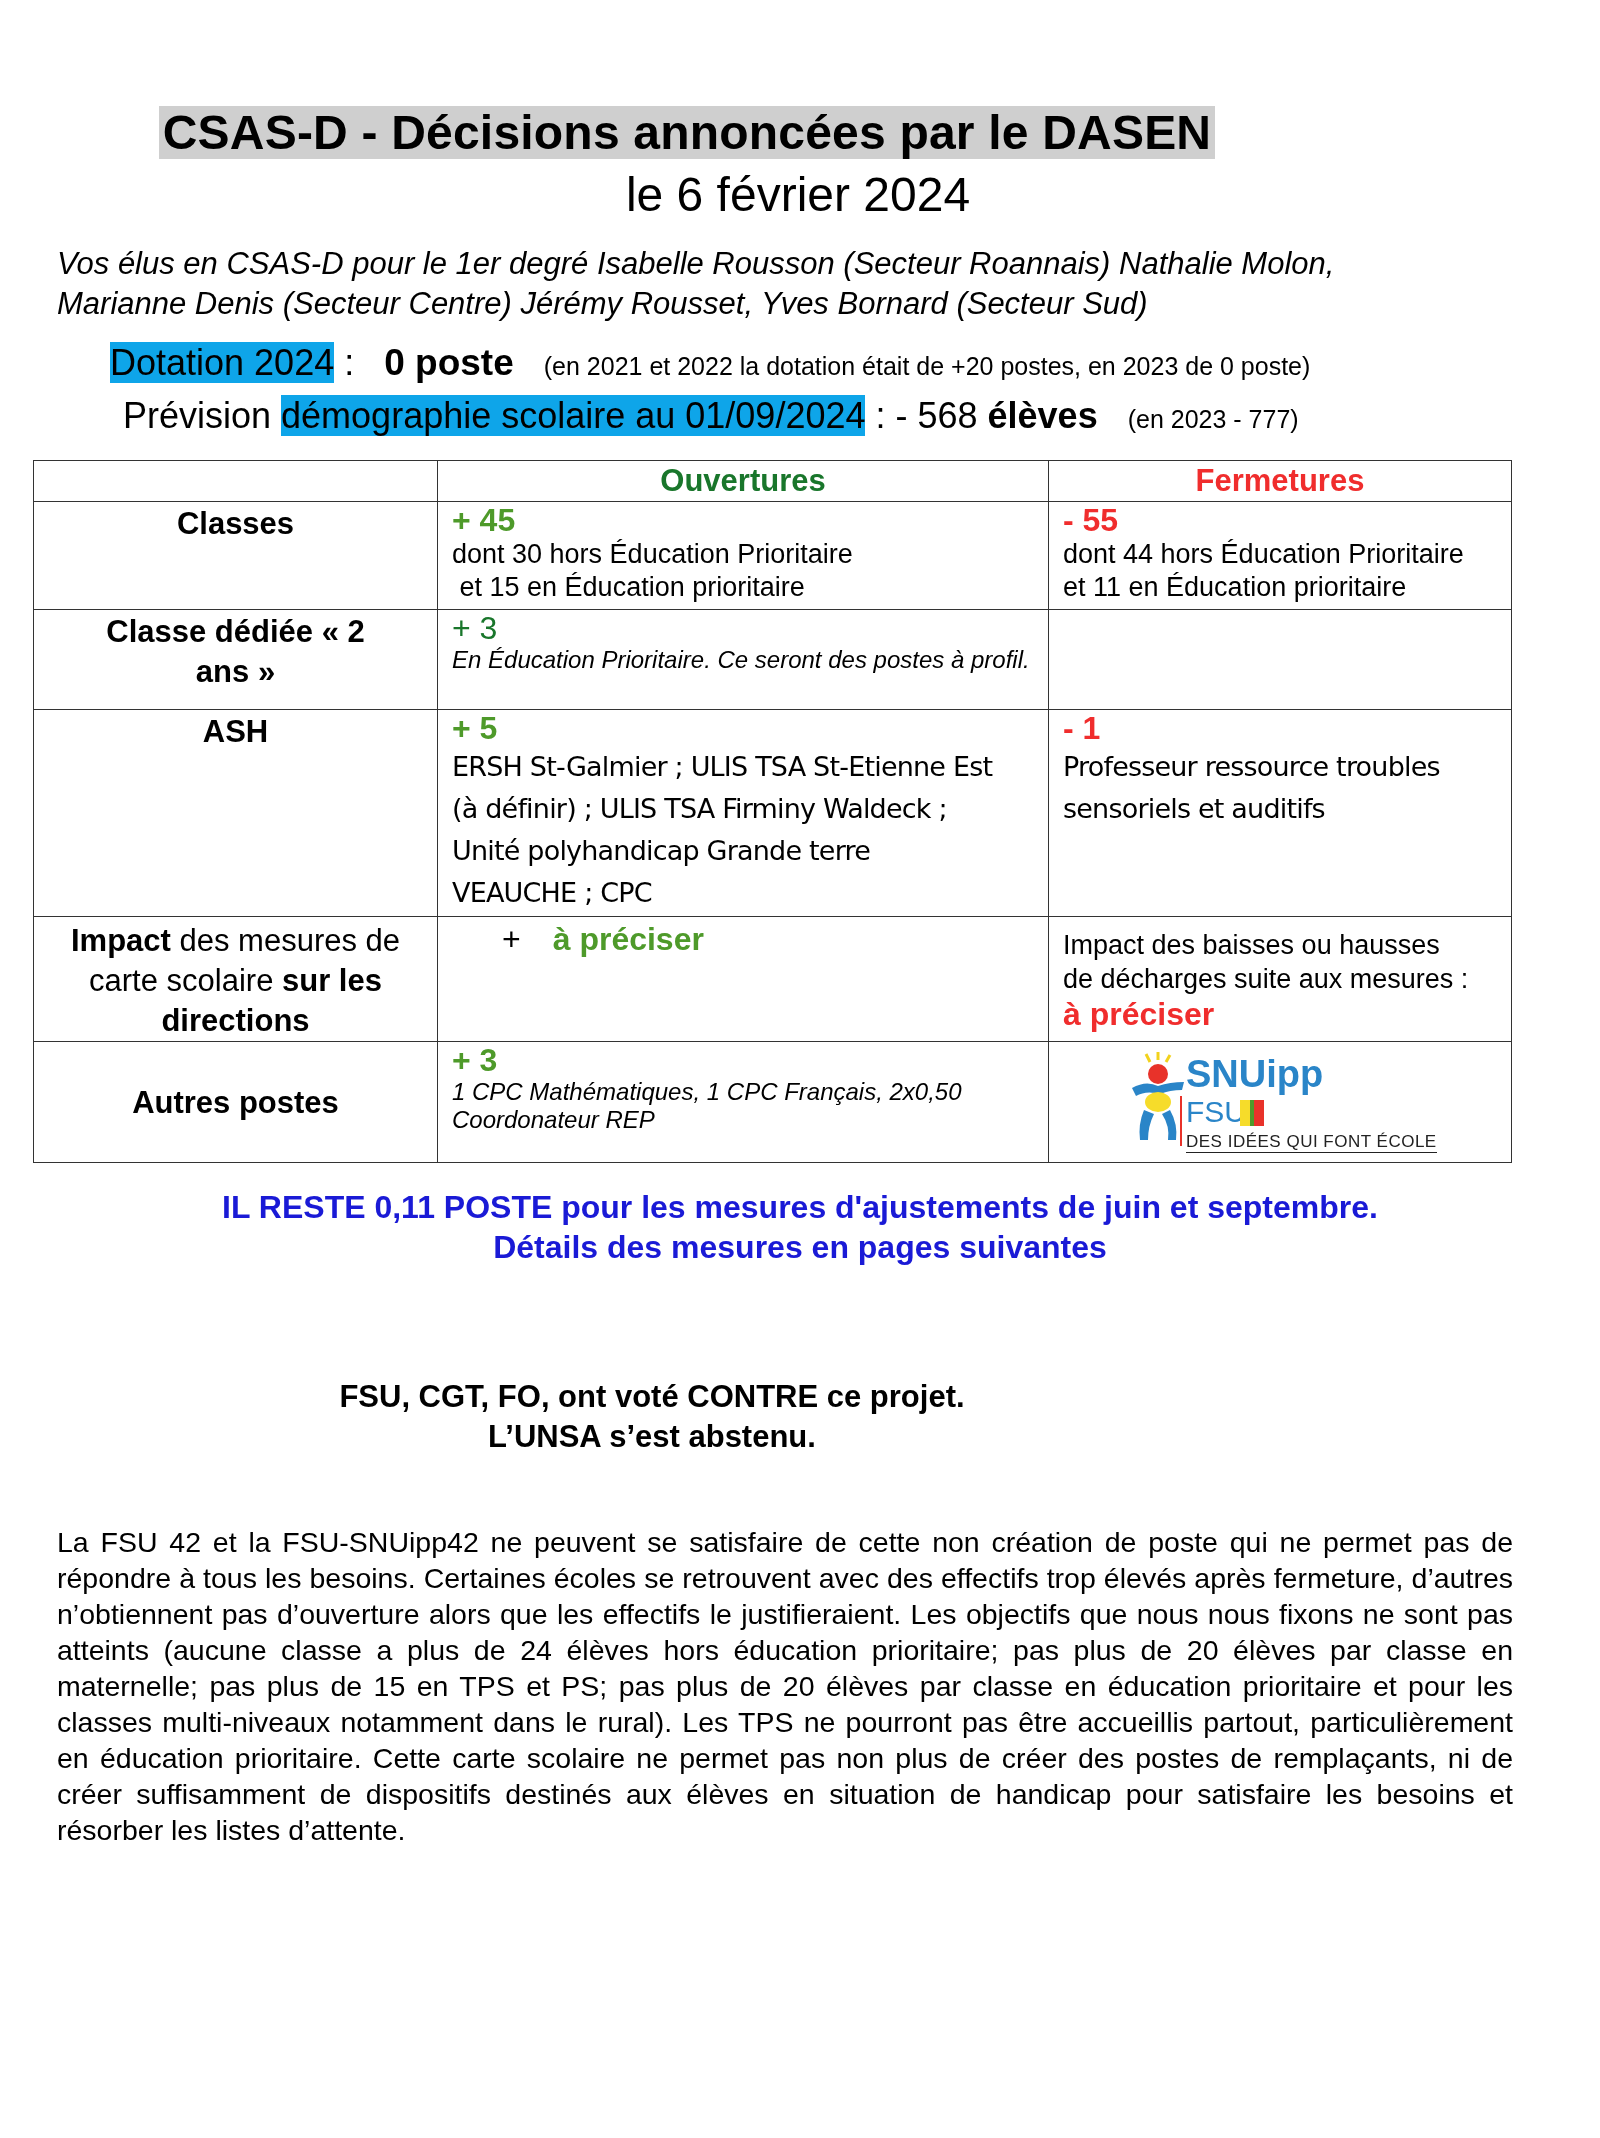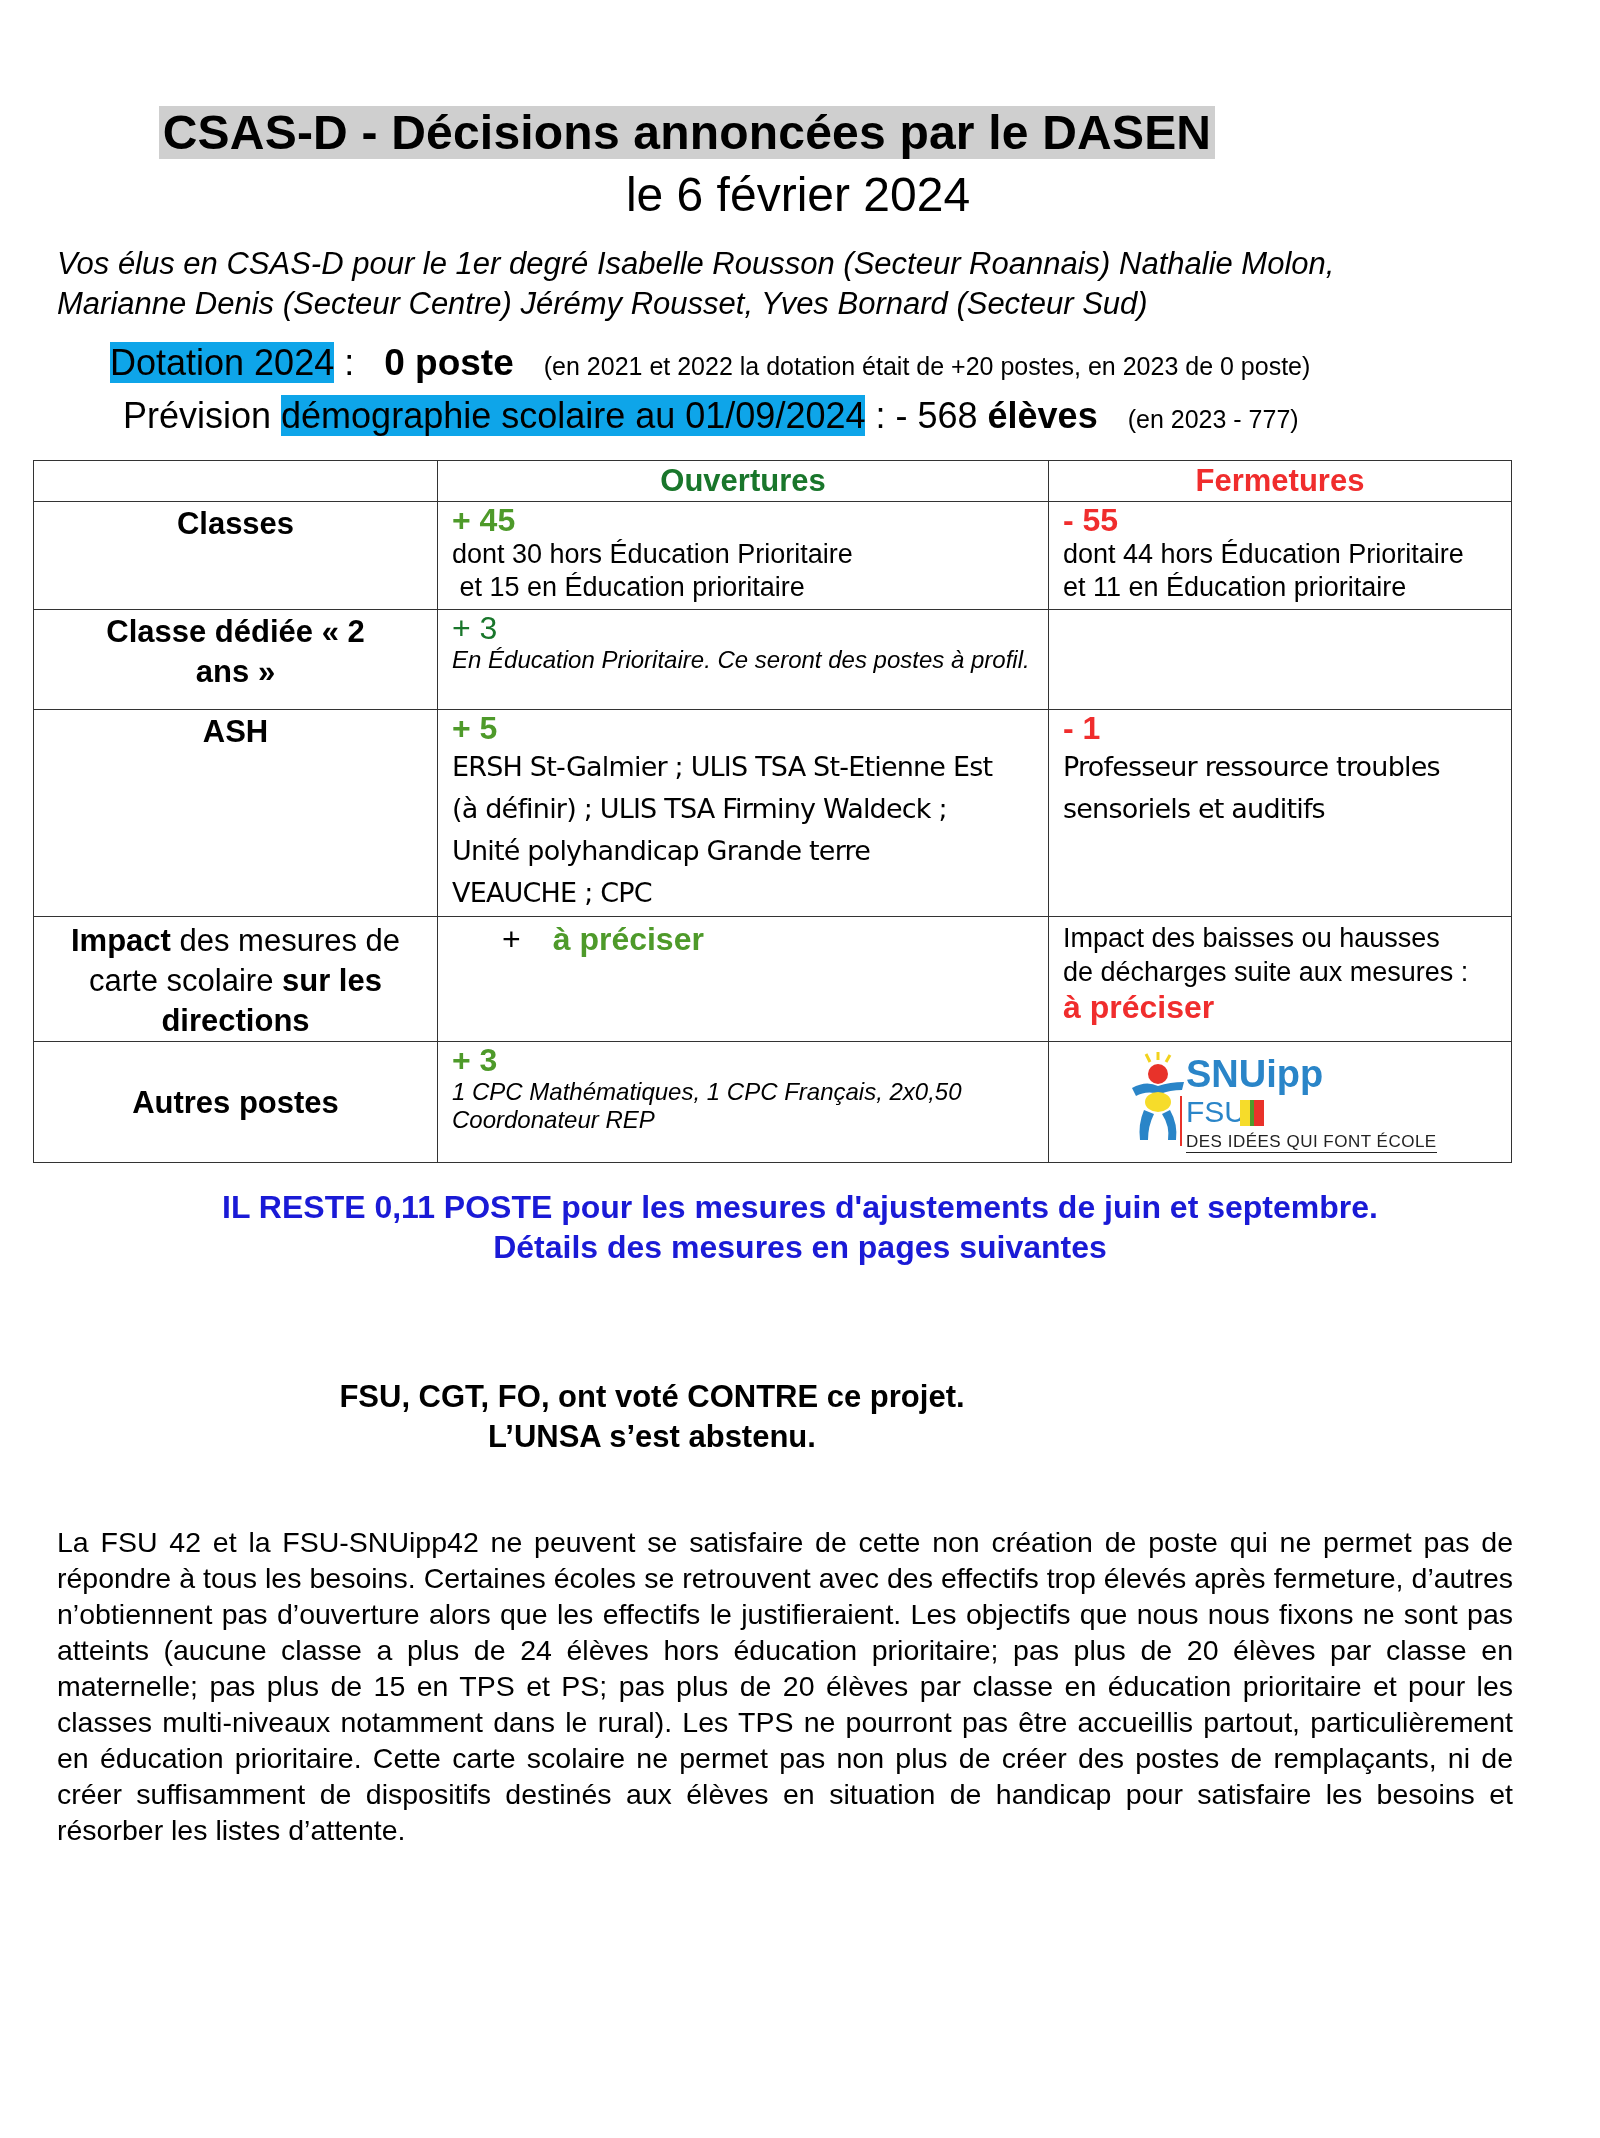--- a/index.html
+++ b/index.html
@@ -115,21 +115,21 @@
 
   <tr style="height:120px;">
     <td class="impact-label">
       <div><b>Impact</b><span> des mesures de</span></div>
       <div><span>carte scolaire </span><b>sur les</b></div>
       <div><b>directions</b></div>
     </td>
     <td style="padding-top:4px;">
       <span class="num light" style="margin-left:50px;">+</span><span class="num green" style="margin-left:32px;">à préciser</span>
     </td>
-    <td style="padding-top:4px;">
+    <td style="padding-top:11px;">
       <div class="impact-r">Impact des baisses ou hausses</div>
       <div class="impact-r">de décharges suite aux mesures :</div>
       <div class="num red">à préciser</div>
     </td>
   </tr>
 
   <tr style="height:120px;">
     <td class="rowlabel" style="vertical-align:middle;">Autres postes</td>
     <td>
       <div class="num green">+ 3</div>

